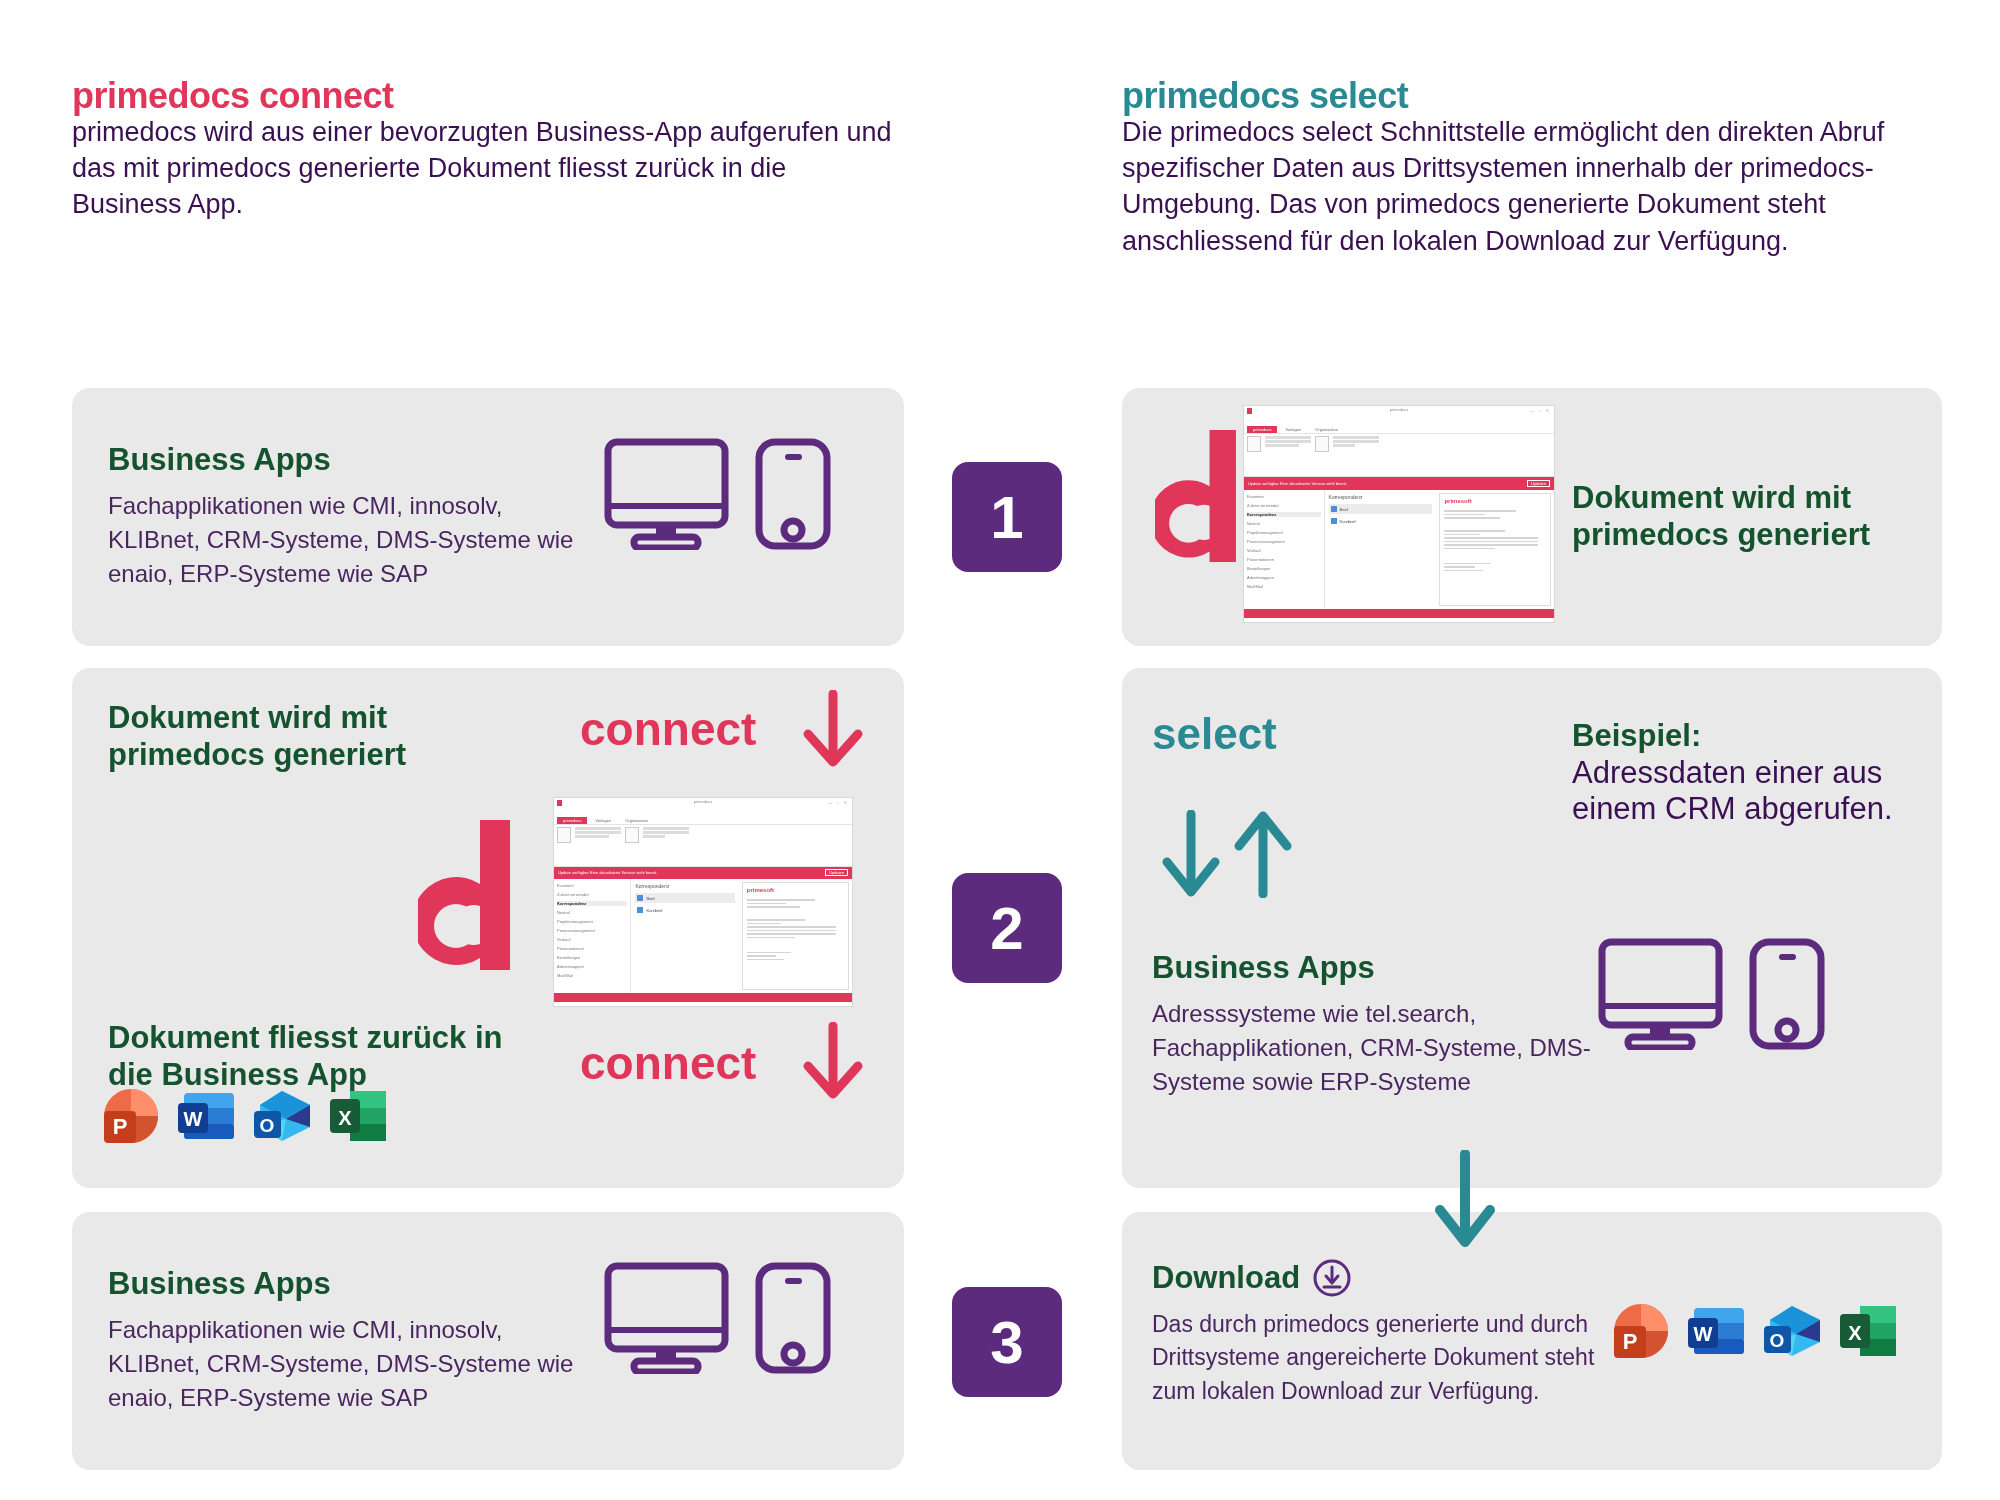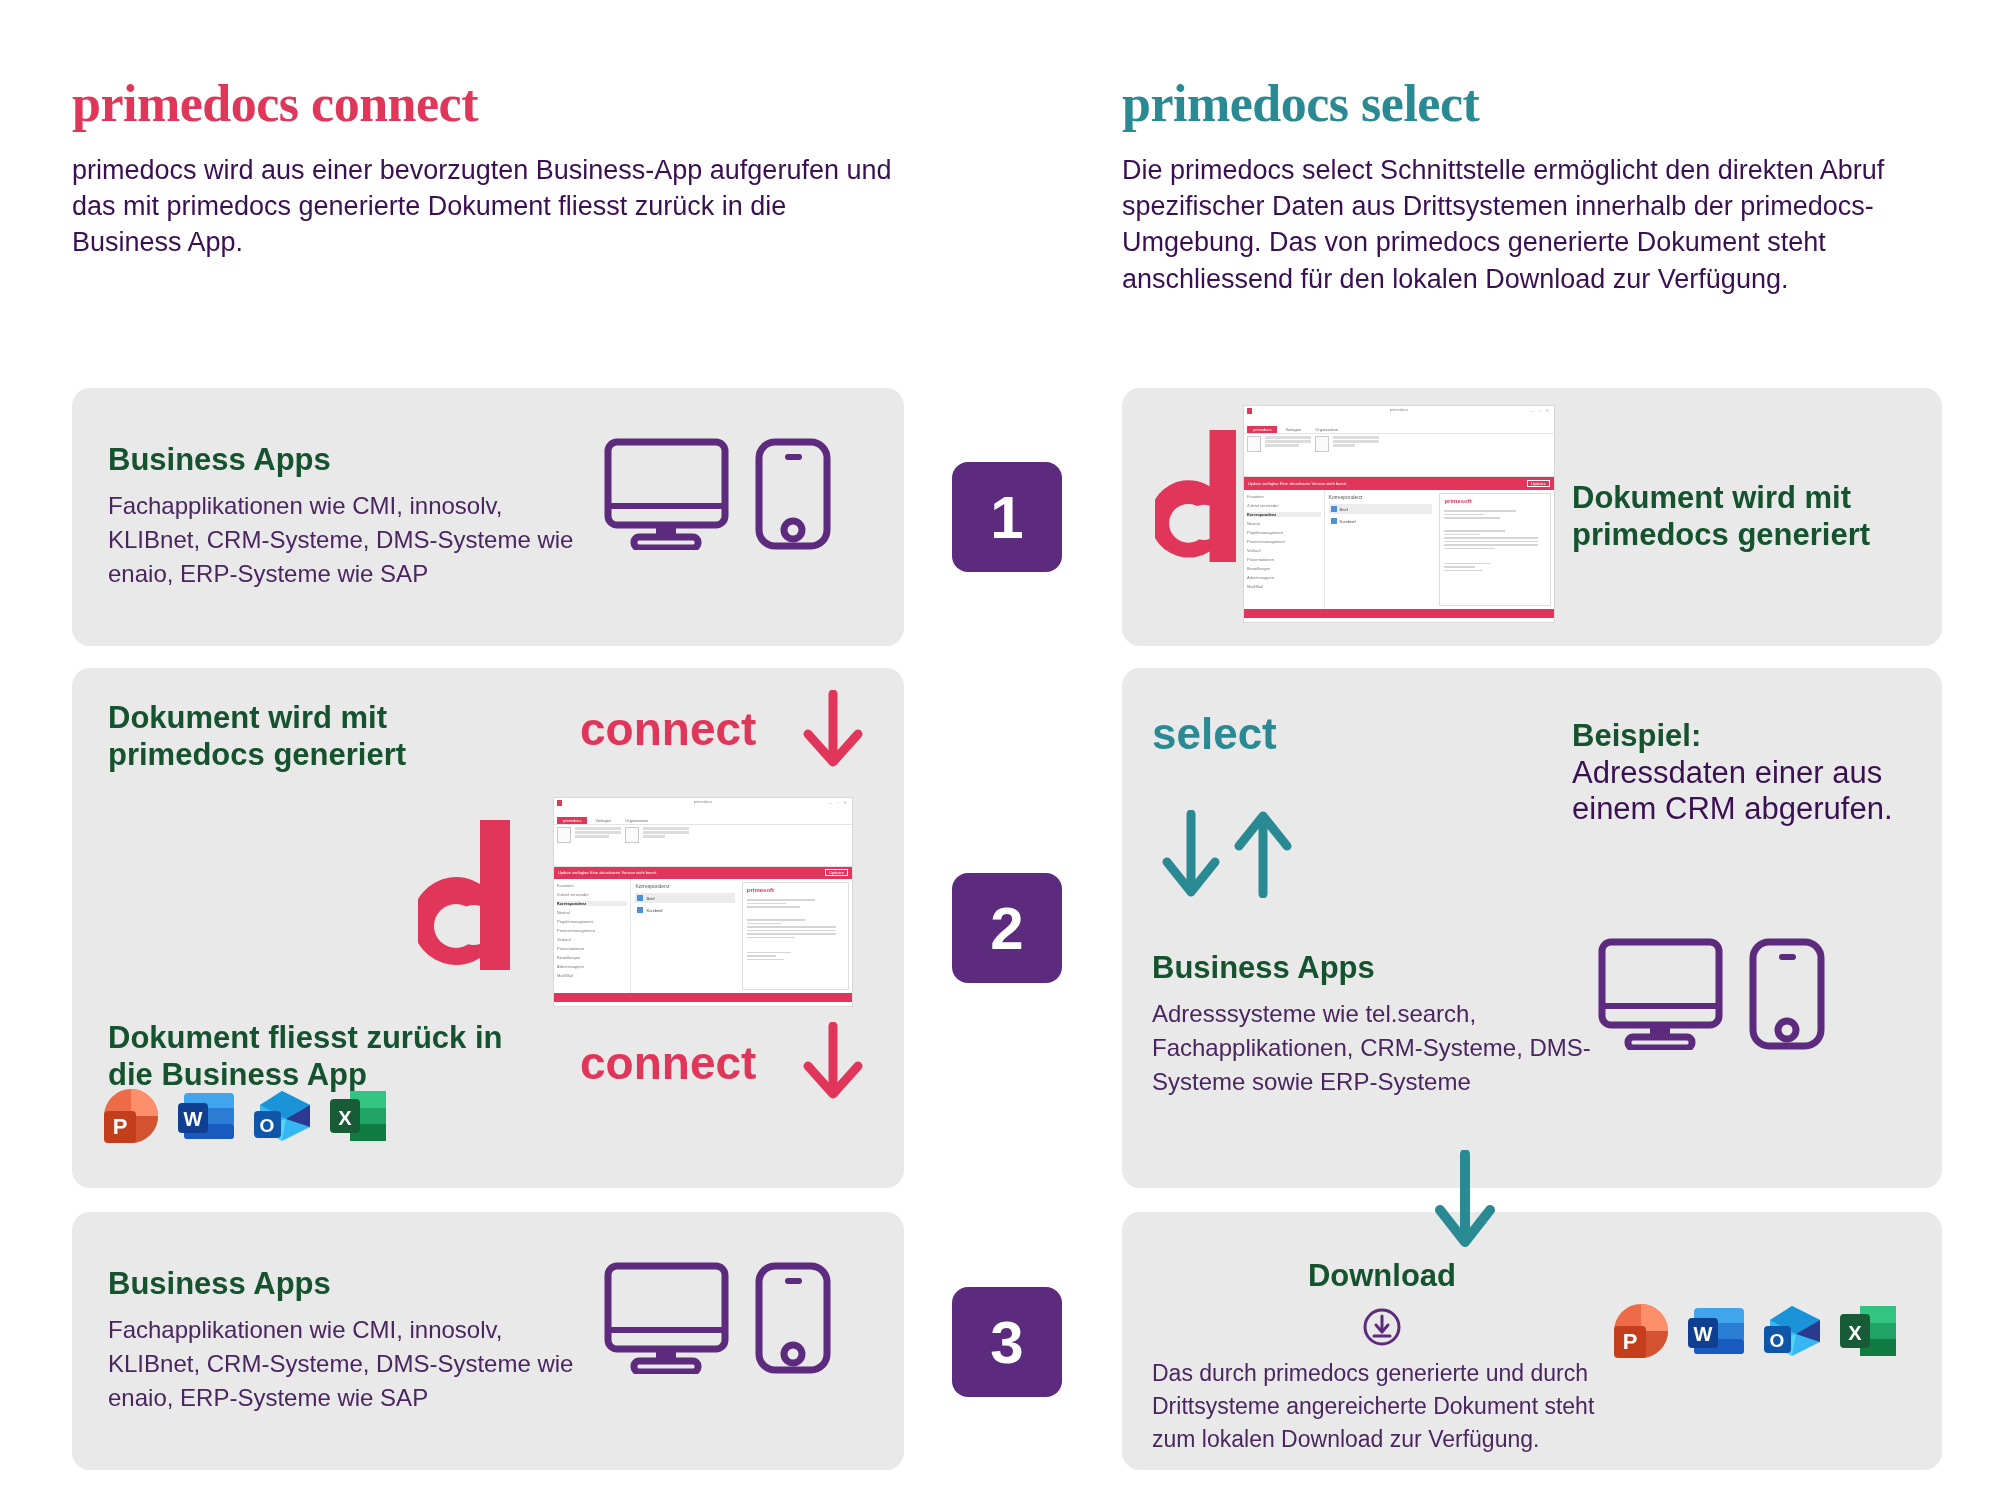--- a/index.html
+++ b/index.html
@@ -12,23 +12,21 @@
     overflow:hidden;
   }
   .page { position:relative; width:2000px; height:1500px; }
 
   
   .col-head { position:absolute; }
   .col-head.left  { left:72px;  top:78px;  width:830px; }
   .col-head.right { left:1122px; top:78px; width:820px; }
 
   h1.brand {
-    font-size:52px; font-weight:bold; letter-spacing:-0.5px; line-height:1.0;
-    margin-bottom:22px;
-    font-family:Liberation Serif, serif;
+    font-size:36px; font-weight:bold; letter-spacing:-0.5px; line-height:1.0;
   }
   h1.brand.connect { color:#E0365A; }
   h1.brand.select  { color:#2A8A93; }
 
   p.lede { font-size:27px; line-height:1.34; color:#3B1053; }
 
   
   .card {
     position:absolute;
     background:#E9E9E9;
@@ -73,21 +71,21 @@
   .docgen-r h2 { font-size:31px; }
 
   .beispiel-r { left:1572px; top:718px; width:350px; }
   .beispiel-r h2 { margin-bottom:0; }
   .beispiel-r p { font-size:31px; line-height:1.18; color:#3B1053; }
 
   .ba-right  { left:1152px; top:950px; width:470px; }
   .dl-right  { left:1152px; top:1258px; width:460px; }
   .dl-right p { font-size:23px; line-height:1.45; }
 
-  .dl-head { display:flex; align-items:center; gap:12px; margin-bottom:10px;flex-direction:column; }
+  .dl-head { display:flex; align-items:center; gap:12px; margin-bottom:10px; }
   .dl-head h2 { margin-bottom:0; }
 
   
   .wordmark {
     position:absolute; font-size:46px; font-weight:bold; line-height:1;
   }
   .wm-connect1 { left:580px; top:706px;  color:#E0365A; }
   .wm-connect2 { left:580px; top:1040px; color:#E0365A; }
   .wm-select   { left:1152px; top:712px; color:#2A8A93; font-size:44px; }
 

